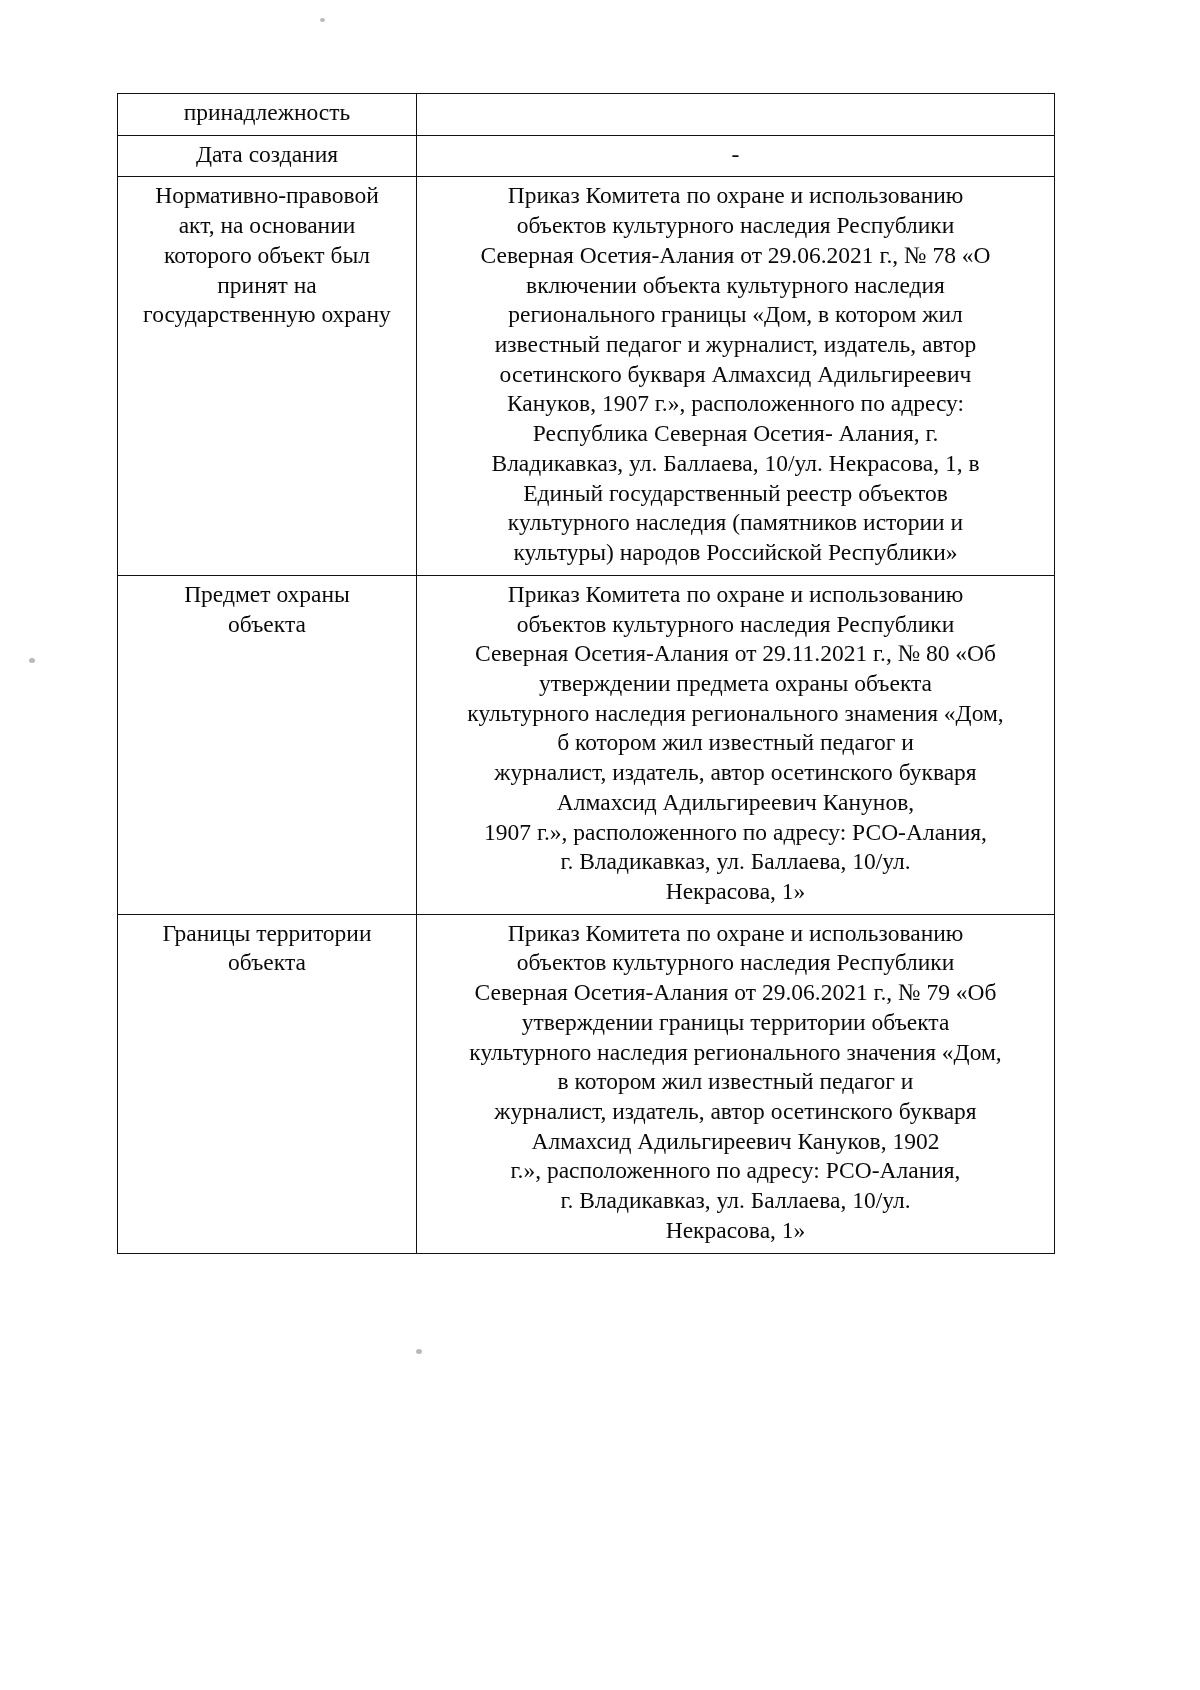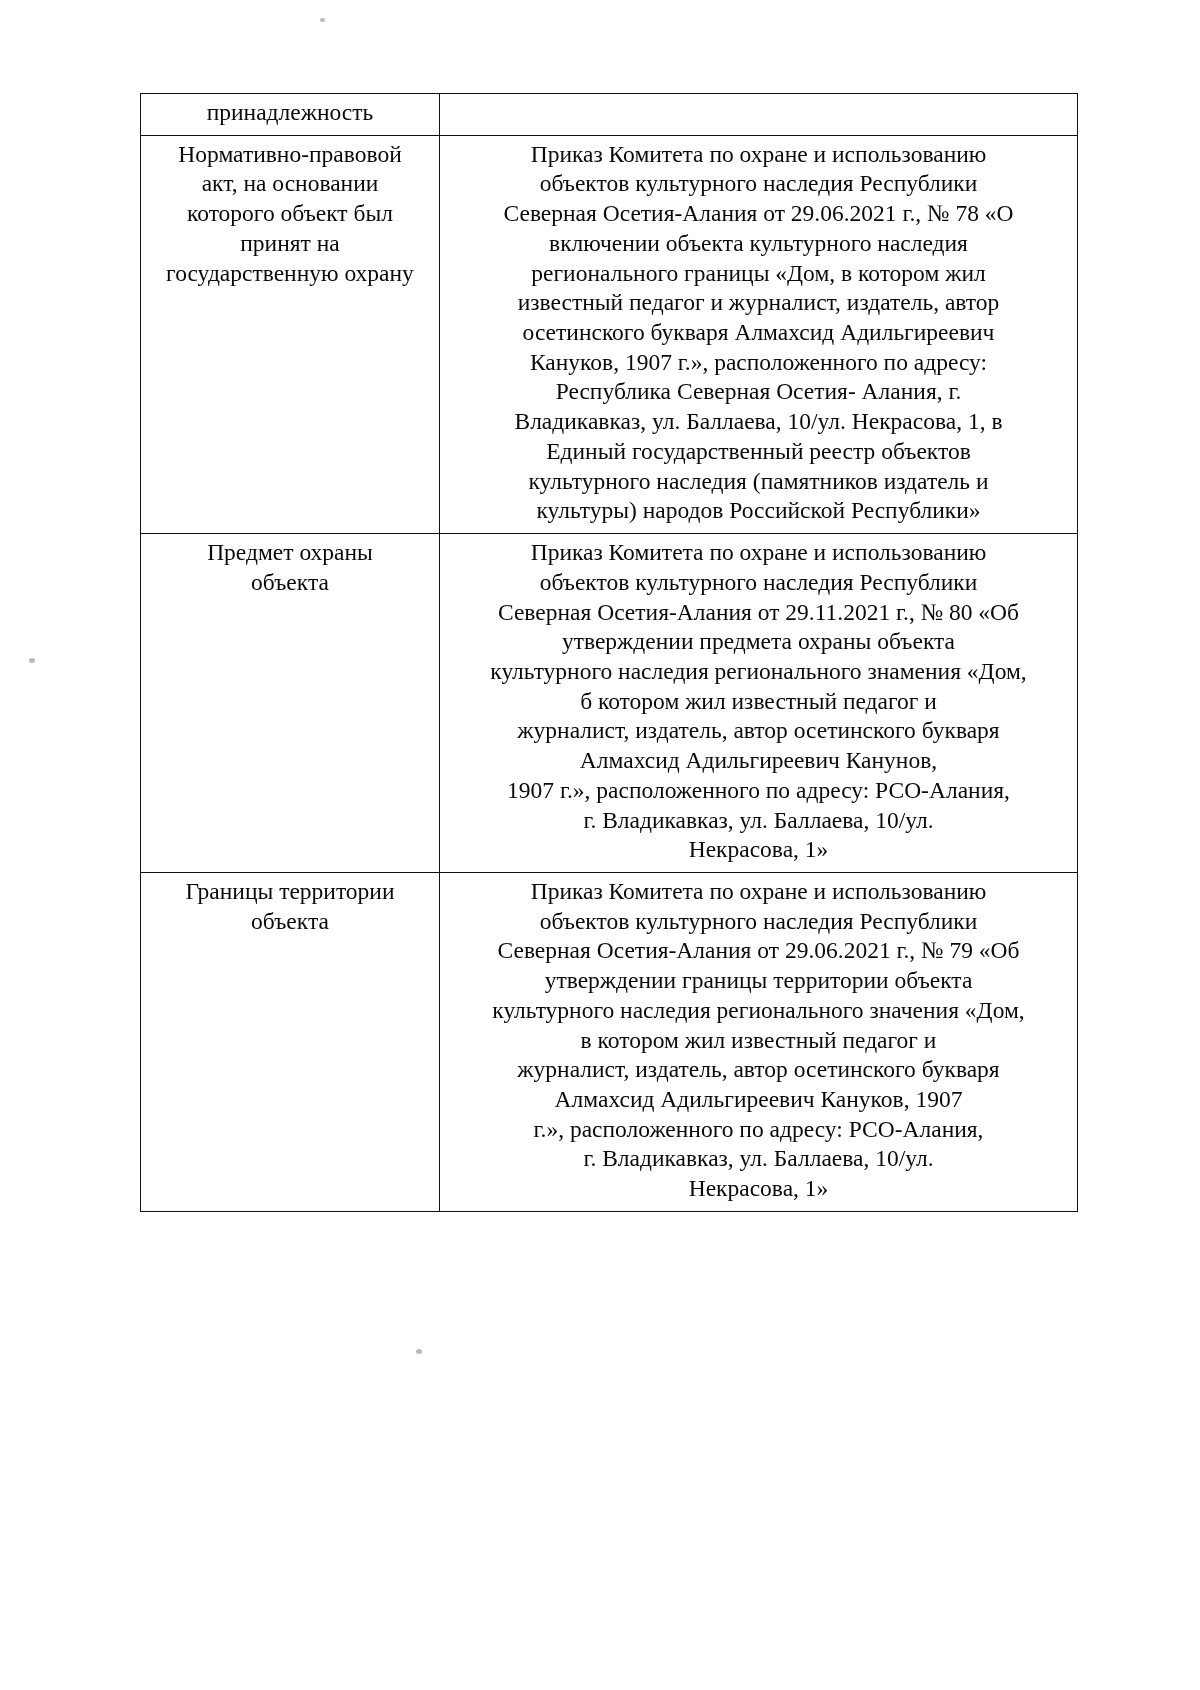--- a/index.html
+++ b/index.html
@@ -29,21 +29,21 @@
   .page {
     position: absolute;
     left: 0;
     top: 0;
     width: 1200px;
     height: 1690px;
   }
 
   table.reg {
     position: absolute;
-    left: 140px;
+    left: 117px;
     top: 93px;
     width: 937px;
     border-collapse: collapse;
     table-layout: fixed;
     padding-left: 43px;
   }
 
   table.reg td {
     border: 1.6px solid #121212;
     vertical-align: top;
@@ -89,20 +89,24 @@
       <col class="c-label">
       <col class="c-value">
     </colgroup>
     <tbody>
 
       <tr>
         <td class="label tight">принадлежность</td>
         <td class="value tight"></td>
       </tr>
 
+      <tr>
+        <td class="label tight">Дата создания</td>
+        <td class="value tight dash">-</td>
+      </tr>
 
       <tr>
         <td class="label">
           <div class="val-lines">
             <div>Нормативно-правовой</div>
             <div>акт, на основании</div>
             <div>которого объект был</div>
             <div>принят на</div>
             <div>государственную охрану</div>
           </div>
@@ -113,21 +117,21 @@
               <div>объектов культурного наследия Республики</div>
               <div>Северная Осетия-Алания от 29.06.2021 г., № 78 «О</div>
               <div>включении объекта культурного наследия</div>
               <div>регионального границы «Дом, в котором жил</div>
               <div>известный педагог и журналист, издатель, автор</div>
               <div>осетинского букваря Алмахсид Адильгиреевич</div>
               <div>Кануков, 1907 г.», расположенного по адресу:</div>
               <div>Республика Северная Осетия- Алания, г.</div>
               <div>Владикавказ, ул. Баллаева, 10/ул. Некрасова, 1, в</div>
               <div>Единый государственный реестр объектов</div>
-              <div>культурного наследия (памятников издатель и</div>
+              <div>культурного наследия (памятников истории и</div>
               <div>культуры) народов Российской Республики»</div>
             </div>
         </td>
       </tr>
 
       <tr>
         <td class="label">
           <div class="val-lines">
             <div>Предмет охраны</div>
             <div>объекта</div>
@@ -159,21 +163,21 @@
         </td>
         <td class="value">
           <div class="val-lines">
               <div>Приказ Комитета по охране и использованию</div>
               <div>объектов культурного наследия Республики</div>
               <div>Северная Осетия-Алания от 29.06.2021 г., № 79 «Об</div>
               <div>утверждении границы территории объекта</div>
               <div>культурного наследия регионального значения «Дом,</div>
               <div>в котором жил известный педагог и</div>
               <div>журналист, издатель, автор осетинского букваря</div>
-              <div>Алмахсид Адильгиреевич Кануков, 1907</div>
+              <div>Алмахсид Адильгиреевич Кануков, 1902</div>
               <div>г.», расположенного по адресу: РСО-Алания,</div>
               <div>г. Владикавказ, ул. Баллаева, 10/ул.</div>
               <div>Некрасова, 1»</div>
             </div>
         </td>
       </tr>
 
 
     </tbody>
   </table>

